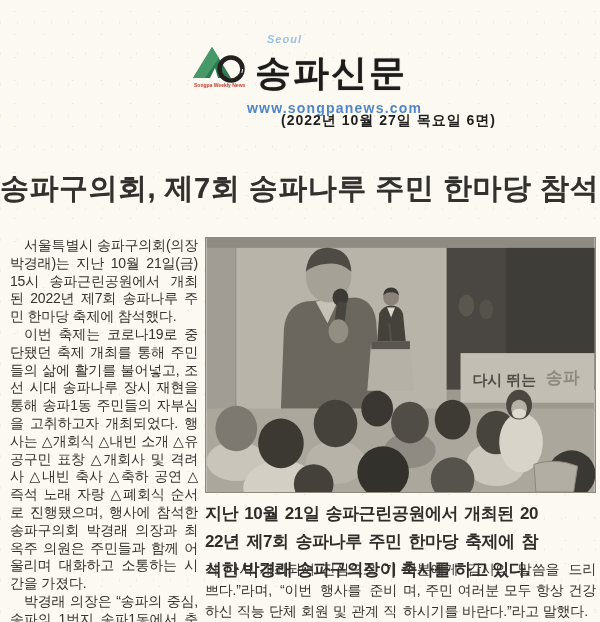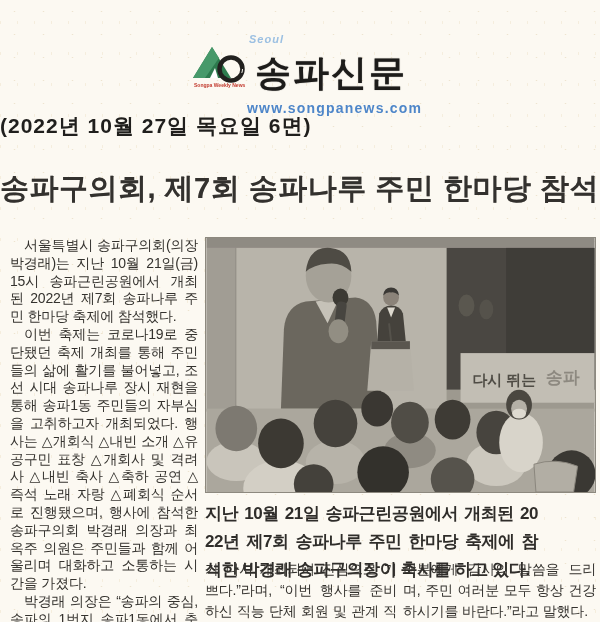--- a/index.html
+++ b/index.html
@@ -19,35 +19,35 @@
     background-size:29px 23px, 17px 31px;
     background-position:0 0, 9px 7px;
   }
 
   
   .masthead{position:absolute;left:0;top:0;width:600px;height:110px;}
   .logo{position:absolute;left:191px;top:42px;width:58px;height:52px;}
   .mast-text{position:absolute;left:247px;top:33px;width:260px;}
   .seoul-script{
     font-style:italic;color:#9cc0e2;font-size:11px;font-weight:bold;
-    letter-spacing:1px;margin-left:2px;height:13px;
+    letter-spacing:1px;margin-left:20px;height:13px;
   }
   .mast-title{
     margin:8px;font-size:36px;line-height:38px;font-weight:bold;color:#1d1c1a;
     letter-spacing:2px;text-shadow:0 0 1px rgba(30,30,30,.55);
   }
   .mast-url{
     font-size:14px;font-weight:bold;color:#4e86c9;
     letter-spacing:1.2px;margin-top:3px;
   }
 
   
   .dateline{
-    position:absolute;left:0;top:112px;width:496px;text-align:left;
-    font-size:21px;font-weight:bold;color:#201f1d;letter-spacing:1px;
+    position:absolute;left:0;top:112px;width:496px;text-align:right;
+    font-size:14px;font-weight:bold;color:#201f1d;letter-spacing:1px;
   }
   .headline{
     position:absolute;left:0;top:169px;width:600px;margin:0;text-align:left;
     font-size:29px;font-weight:bold;color:#33312e;letter-spacing:0.5px;
     text-shadow:0 0 0.5px rgba(50,48,45,.4);
   }
 
   
   .bodytext{
     font-size:14px;line-height:17.8px;text-align:justify;

